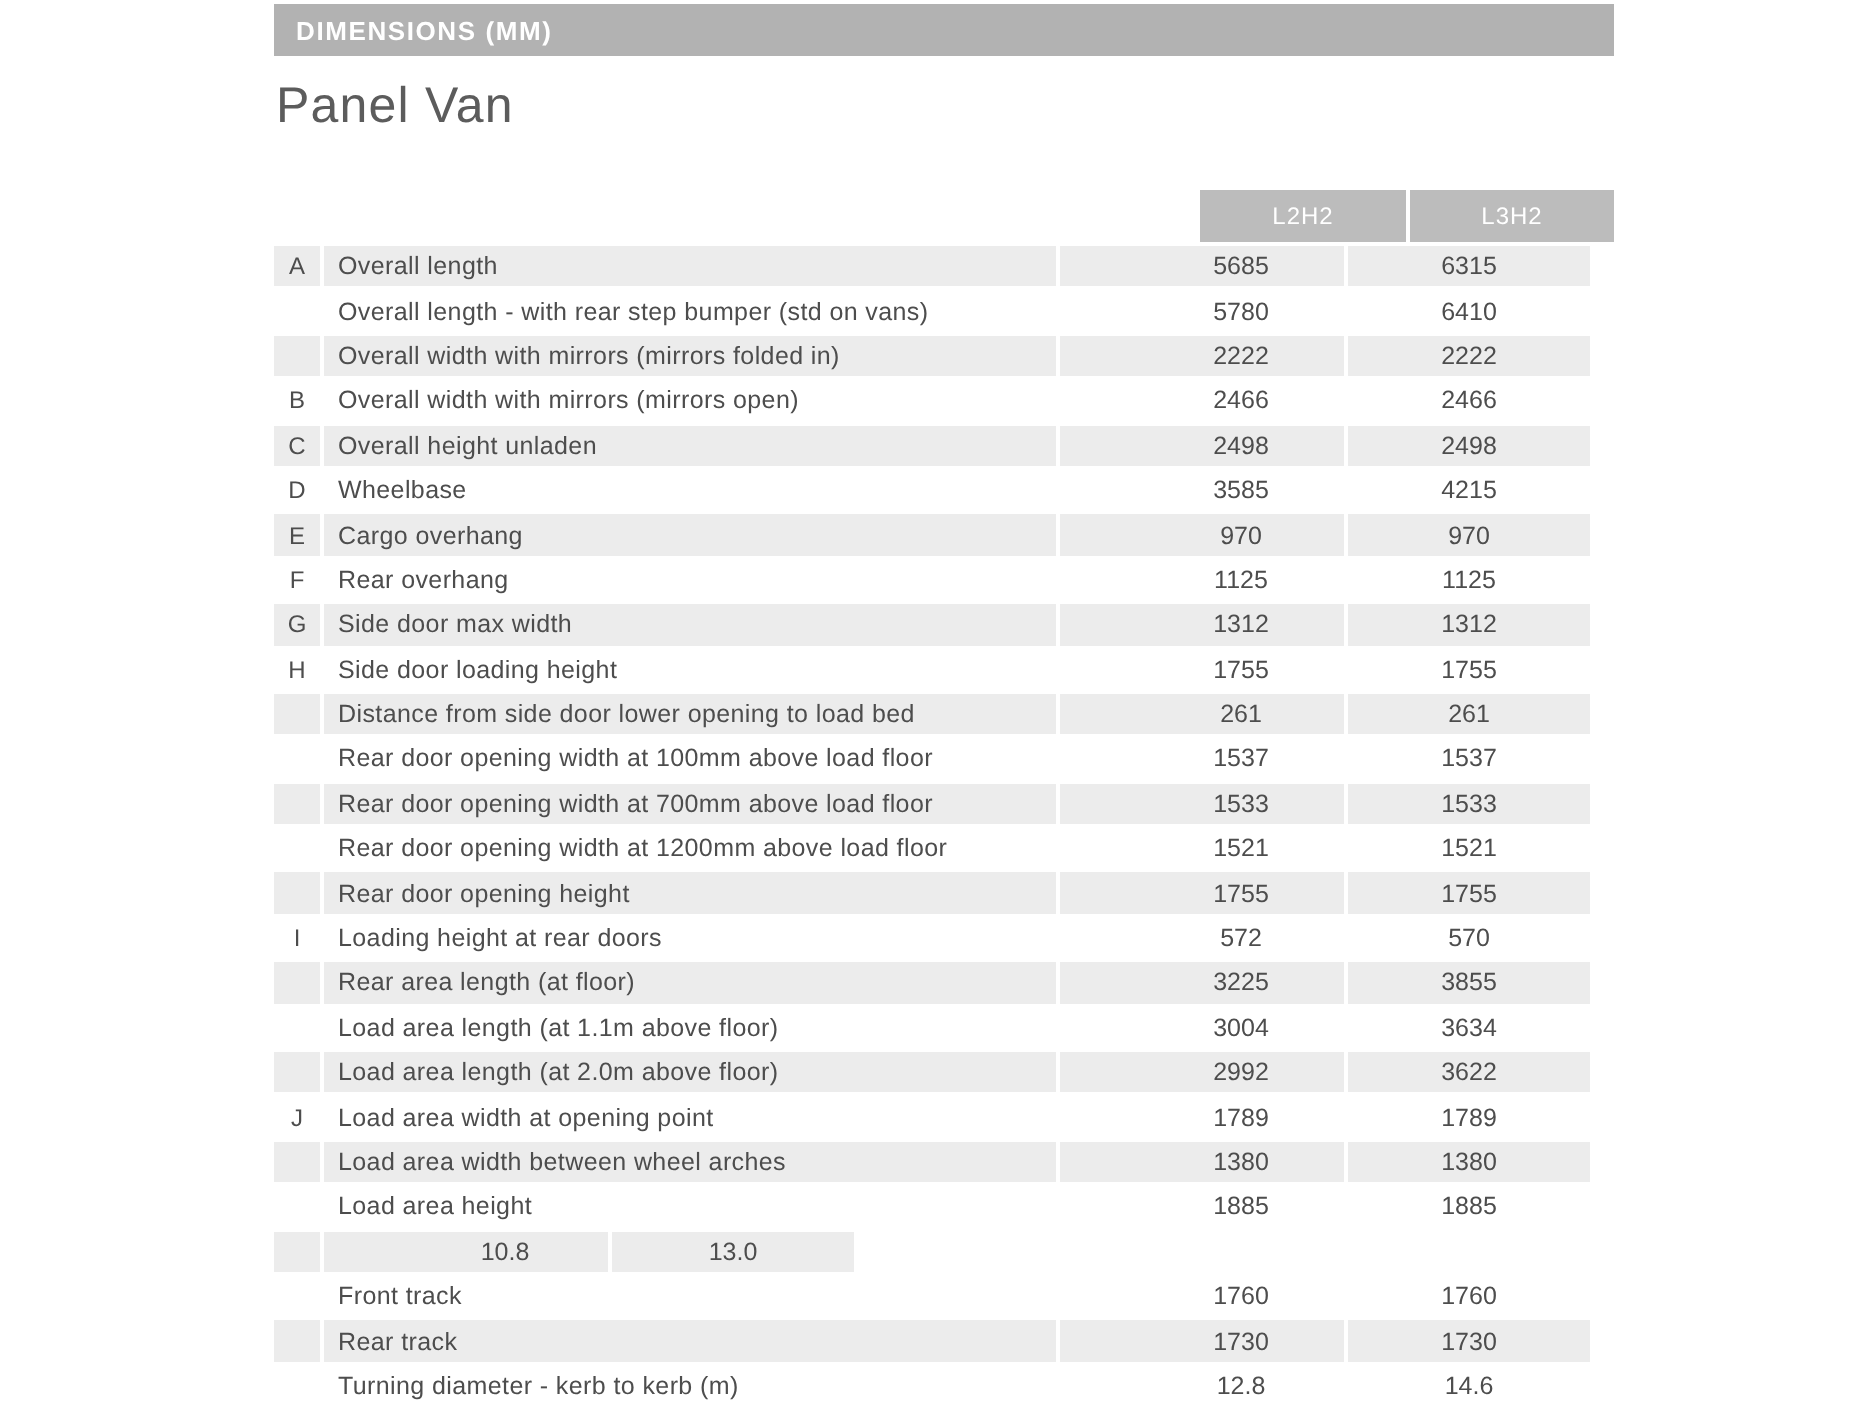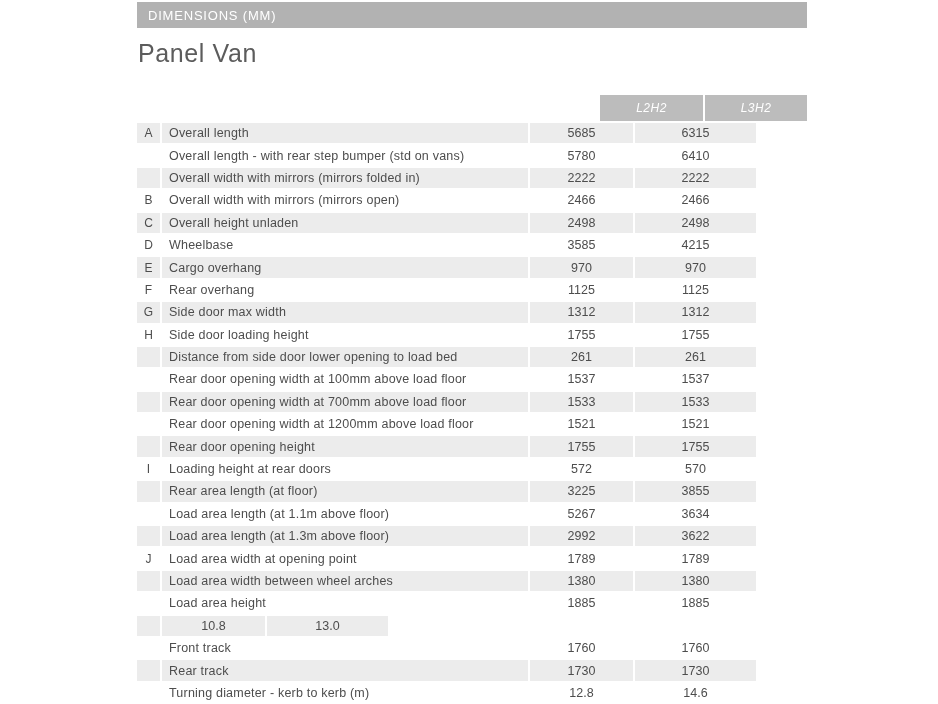--- a/index.html
+++ b/index.html
@@ -16,35 +16,36 @@
   }
   .section-bar {
     position: absolute; top: 2px; left: 0;
     width: 670px; height: 26px;
     background: var(--header-bar, #b2b2b2);
     color: var(--header-text, #ffffff);
     font-size: 13px; letter-spacing: 0.8px;
     line-height: 27px;
     padding-left: 11px;
     box-sizing: border-box;
+    font-weight: bold;
   }
   .title {
     position: absolute; top: 39px; left: 1px;
     margin: 0;
     font-size: 25px; font-weight: 400;
     letter-spacing: 0.6px;
     color: var(--title-text, #5c5c5c);
   }
   .spec-table {
     position: absolute; top: 95px; left: 0;
     width: 670px;
   }
   .header-row {
     display: flex; gap: 2px;
-    height: 26px; margin-bottom: 2px; font-style: italic;
+    height: 26px; margin-bottom: 2px;
   }
   .header-spacer { width: 461px; flex: none; }
   .col-header {
     flex: none;
     background: var(--column-header, #bcbcbc);
     color: var(--header-text, #ffffff);
     font-size: 12px; letter-spacing: 0.5px;
     display: flex; align-items: center; justify-content: center;
   }
   .col-header.c1 { width: 103px; }
@@ -57,21 +58,21 @@
   }
   .cell {
     flex: none;
     display: flex; align-items: center;
     background: #ffffff;
   }
   .row.shaded .cell { background: var(--row-shaded, #ececec); }
   .cell.letter { width: 23px; justify-content: center; font-size: 12px; }
   .cell.label  { width: 366px; padding-left: 7px; box-sizing: border-box; letter-spacing: 0.2px; }
   .cell.value  { justify-content: center; }
-  .cell.value.v1 { width: 103px; }
+  .cell.value.v1 { width: 103px; padding-left: 39px; }
   .cell.value.v2 { width: 121px; }
 </style>
 </head>
 <body>
 
 <div class="page">
   <div class="section-bar">
     <span>DIMENSIONS (MM)</span>
   </div>
 
@@ -199,27 +200,27 @@
   <div class="row shaded">
     <div class="cell letter"></div>
     <div class="cell label">Rear area length (at floor)</div>
     <div class="cell value v1">3225</div>
     <div class="cell value v2">3855</div>
   </div>
 
   <div class="row">
     <div class="cell letter"></div>
     <div class="cell label">Load area length (at 1.1m above floor)</div>
-    <div class="cell value v1">5267</div>
+    <div class="cell value v1">3004</div>
     <div class="cell value v2">3634</div>
   </div>
 
   <div class="row shaded">
     <div class="cell letter"></div>
-    <div class="cell label">Load area length (at 1.3m above floor)</div>
+    <div class="cell label">Load area length (at 2.0m above floor)</div>
     <div class="cell value v1">2992</div>
     <div class="cell value v2">3622</div>
   </div>
 
   <div class="row">
     <div class="cell letter">J</div>
     <div class="cell label">Load area width at opening point</div>
     <div class="cell value v1">1789</div>
     <div class="cell value v2">1789</div>
   </div>

